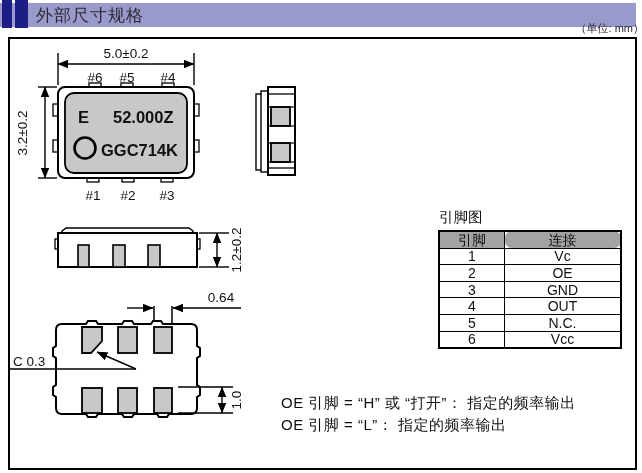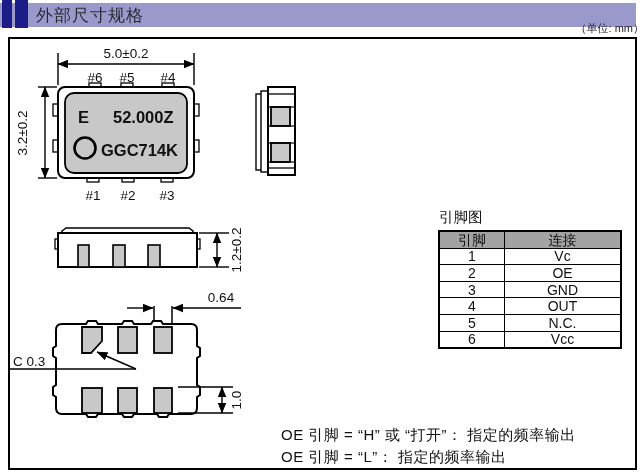--- a/index.html
+++ b/index.html
@@ -19,23 +19,23 @@
   
   .pin-table-wrap { position:absolute; left:390px; top:208px;margin-left:48px; }
   .pin-table-title { font-size:14.5px; color:#111; margin:0 0 3px 1px; }
   table.pin-table { border-collapse:collapse; border:2px solid #000; }
   .pin-table th, .pin-table td {
     border:1.5px solid #000; text-align:center; font-size:14px; color:#111;
     padding:0; height:15.6px; line-height:1;
   }
   .pin-table th { background:#a3a3a3; font-weight:normal; }
   .col-pin  { width:64px; }
-  .col-conn { width:115px; }
-  
-  .notes { position:absolute; left:281px; top:392px; font-size:15px; color:#111; line-height:22px; letter-spacing:.5px; white-space:nowrap;margin-top:32px; }
+  .col-conn { width:115px;border-radius:7px; }
+  
+  .notes { position:absolute; left:281px; top:392px; font-size:15px; color:#111; line-height:22px; letter-spacing:.5px; white-space:nowrap; }
   
   .dim-text  { font-size:13.5px; fill:#111; font-family:"Liberation Sans",sans-serif; }
   .pin-label { font-size:13.5px; fill:#111; font-family:"Liberation Sans",sans-serif; }
   .mark-text { font-size:16.5px; font-weight:bold; fill:#111; font-family:"Liberation Sans",sans-serif; }
 </style>
 </head>
 <body>
 
 <div class="page">
 

